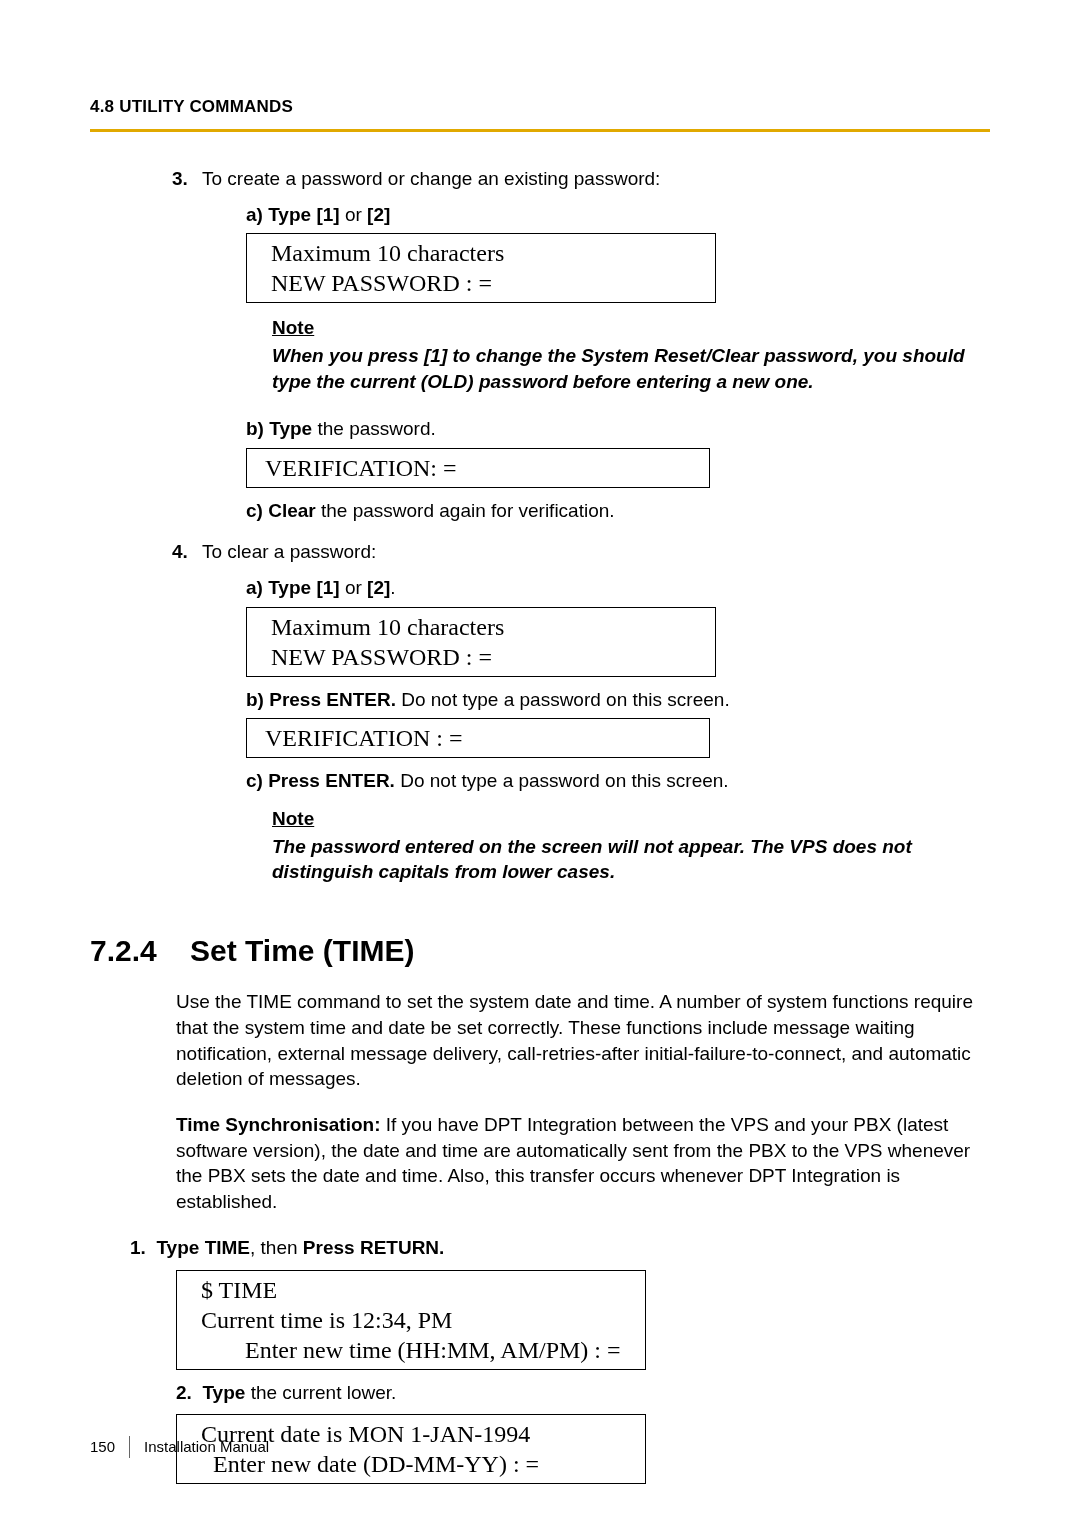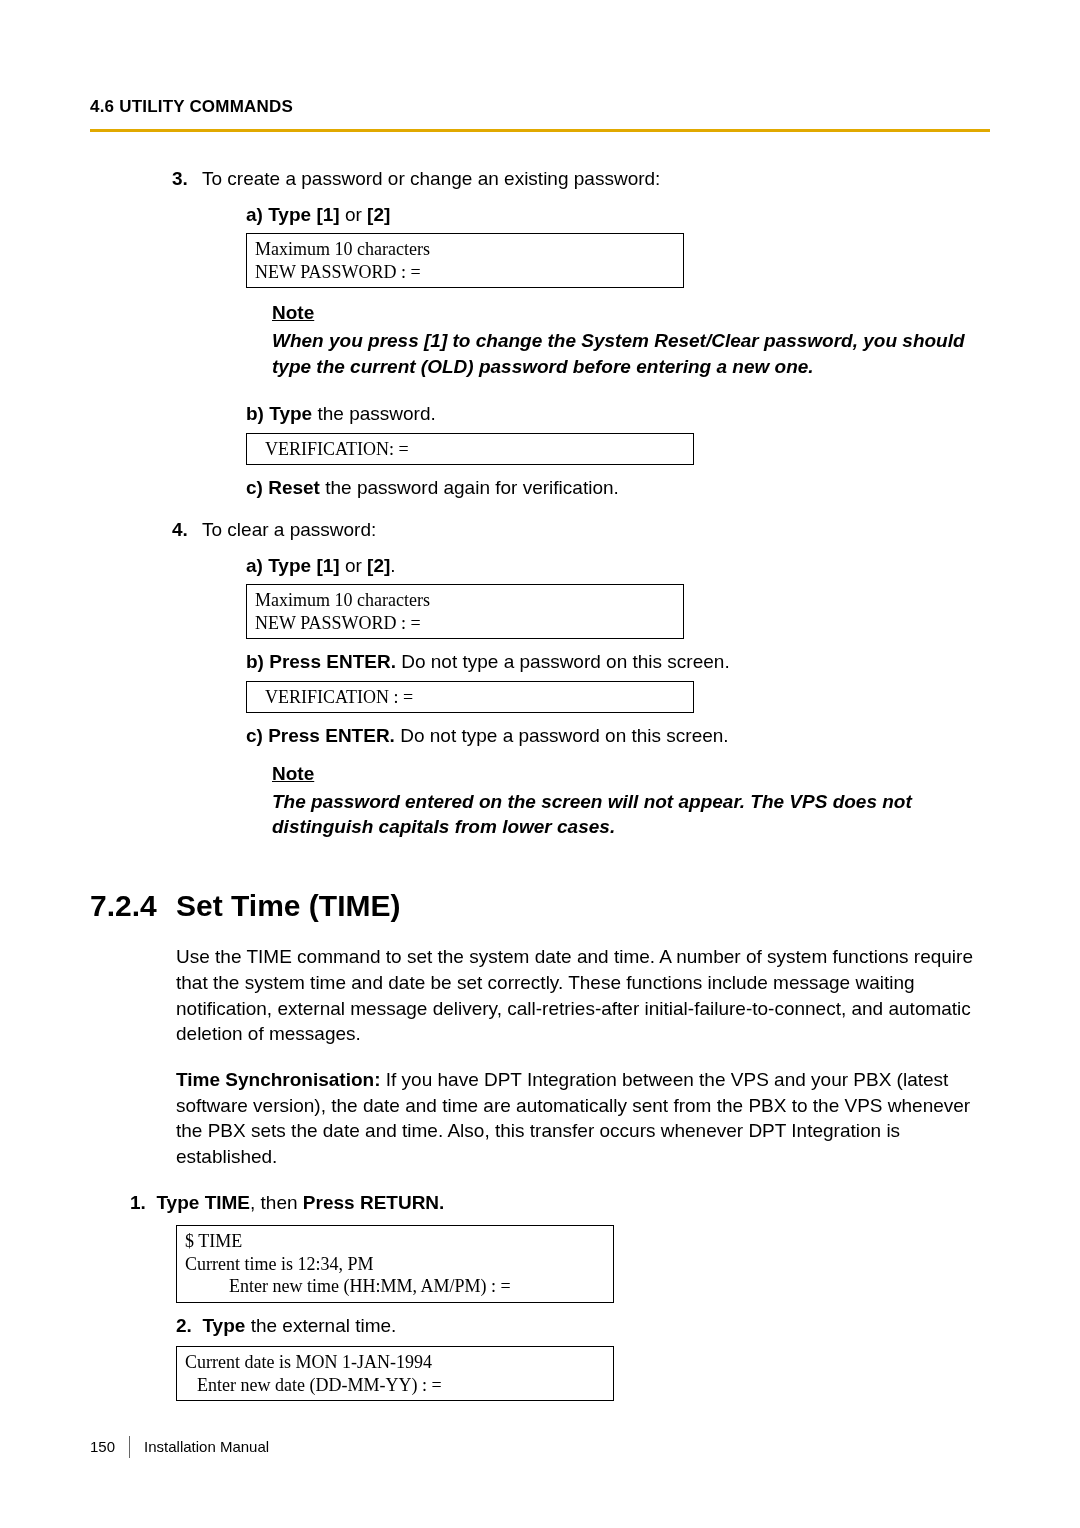--- a/index.html
+++ b/index.html
@@ -44,23 +44,23 @@
   }
   .sub {
     margin-left: 44px;
     margin-top: 10px;
   }
   .sub p { margin: 6px 0; }
 
   .screenbox {
     border: 1px solid #000;
     width: 420px;
-    padding: 4px 8px;
+    padding: 4px 24px;
     font-family: "Times New Roman", Times, serif;
-    font-size: 18px;
+    font-size: 24px;
     line-height: 1.25;
     margin: 6px 0 10px 0;
     background: #fff;
   }
   .screenbox .indent { padding-left: 44px; display: block; }
   .screenbox .indent-sm { padding-left: 12px; display: block; }
 
   .note-head {
     font-weight: bold;
     text-decoration: underline;
@@ -71,20 +71,21 @@
     font-style: italic;
     margin-top: 2px;
   }
 
   .section-title {
     font-size: 30px;
     font-weight: bold;
     display: flex;
     margin-top: 46px;
     margin-bottom: 18px;
+    gap: 14px;
   }
   .section-title .num { width: 86px; flex: none; }
 
   .para {
     margin-left: 86px;
     margin-right: 0;
     margin-bottom: 20px;
   }
 
   .footer {
@@ -100,21 +101,21 @@
   .footer .vbar {
     width: 1px; height: 22px; background: #666; margin-right: 14px;
   }
 
   b { font-weight: bold; }
 </style>
 </head>
 <body>
 
 <div class="page">
-  <div class="running-head">4.6 UTILITY COMMANDS</div>
+  <div class="running-head">4.8 UTILITY COMMANDS</div>
   <div class="rule"></div>
 
   <div class="olitem">
     <div class="olnum">3.</div>
     <div class="olbody">
       <span>To create a password or change an existing password:</span>
       <div class="sub">
         <p>
           <b><span>a) Type [1] </span></b><span>or</span><b><span> [2]</span></b>
         </p>
@@ -129,21 +130,21 @@
         </div>
 
         <p style="margin-top:22px;">
           <b><span>b) Type</span></b><span> the password.</span>
         </p>
         <div class="screenbox" style="padding-left:18px;">
           <span>VERIFICATION: =</span>
         </div>
 
         <p>
-          <b><span>c) Reset</span></b><span> the password again for verification.</span>
+          <b><span>c) Clear</span></b><span> the password again for verification.</span>
         </p>
       </div>
     </div>
   </div>
 
   <div class="olitem">
     <div class="olnum">4.</div>
     <div class="olbody">
       <span>To clear a password:</span>
       <div class="sub">
@@ -192,21 +193,21 @@
   <div class="para" style="margin-bottom:10px;">
     <div class="screenbox">
       <span>$  TIME</span><br>
       <span>Current time is 12:34, PM</span><br>
       <span class="indent">Enter new time (HH:MM, AM/PM) : =</span>
     </div>
   </div>
 
   <div class="para" style="margin-bottom:8px;">
     <b><span>2.</span></b>&nbsp;
-    <b><span>Type</span></b><span> the external time.</span>
+    <b><span>Type</span></b><span> the current lower.</span>
   </div>
   <div class="para">
     <div class="screenbox">
       <span>Current date is MON 1-JAN-1994</span><br>
       <span class="indent-sm">Enter new date (DD-MM-YY) : =</span>
     </div>
   </div>
 
 </div>
 

